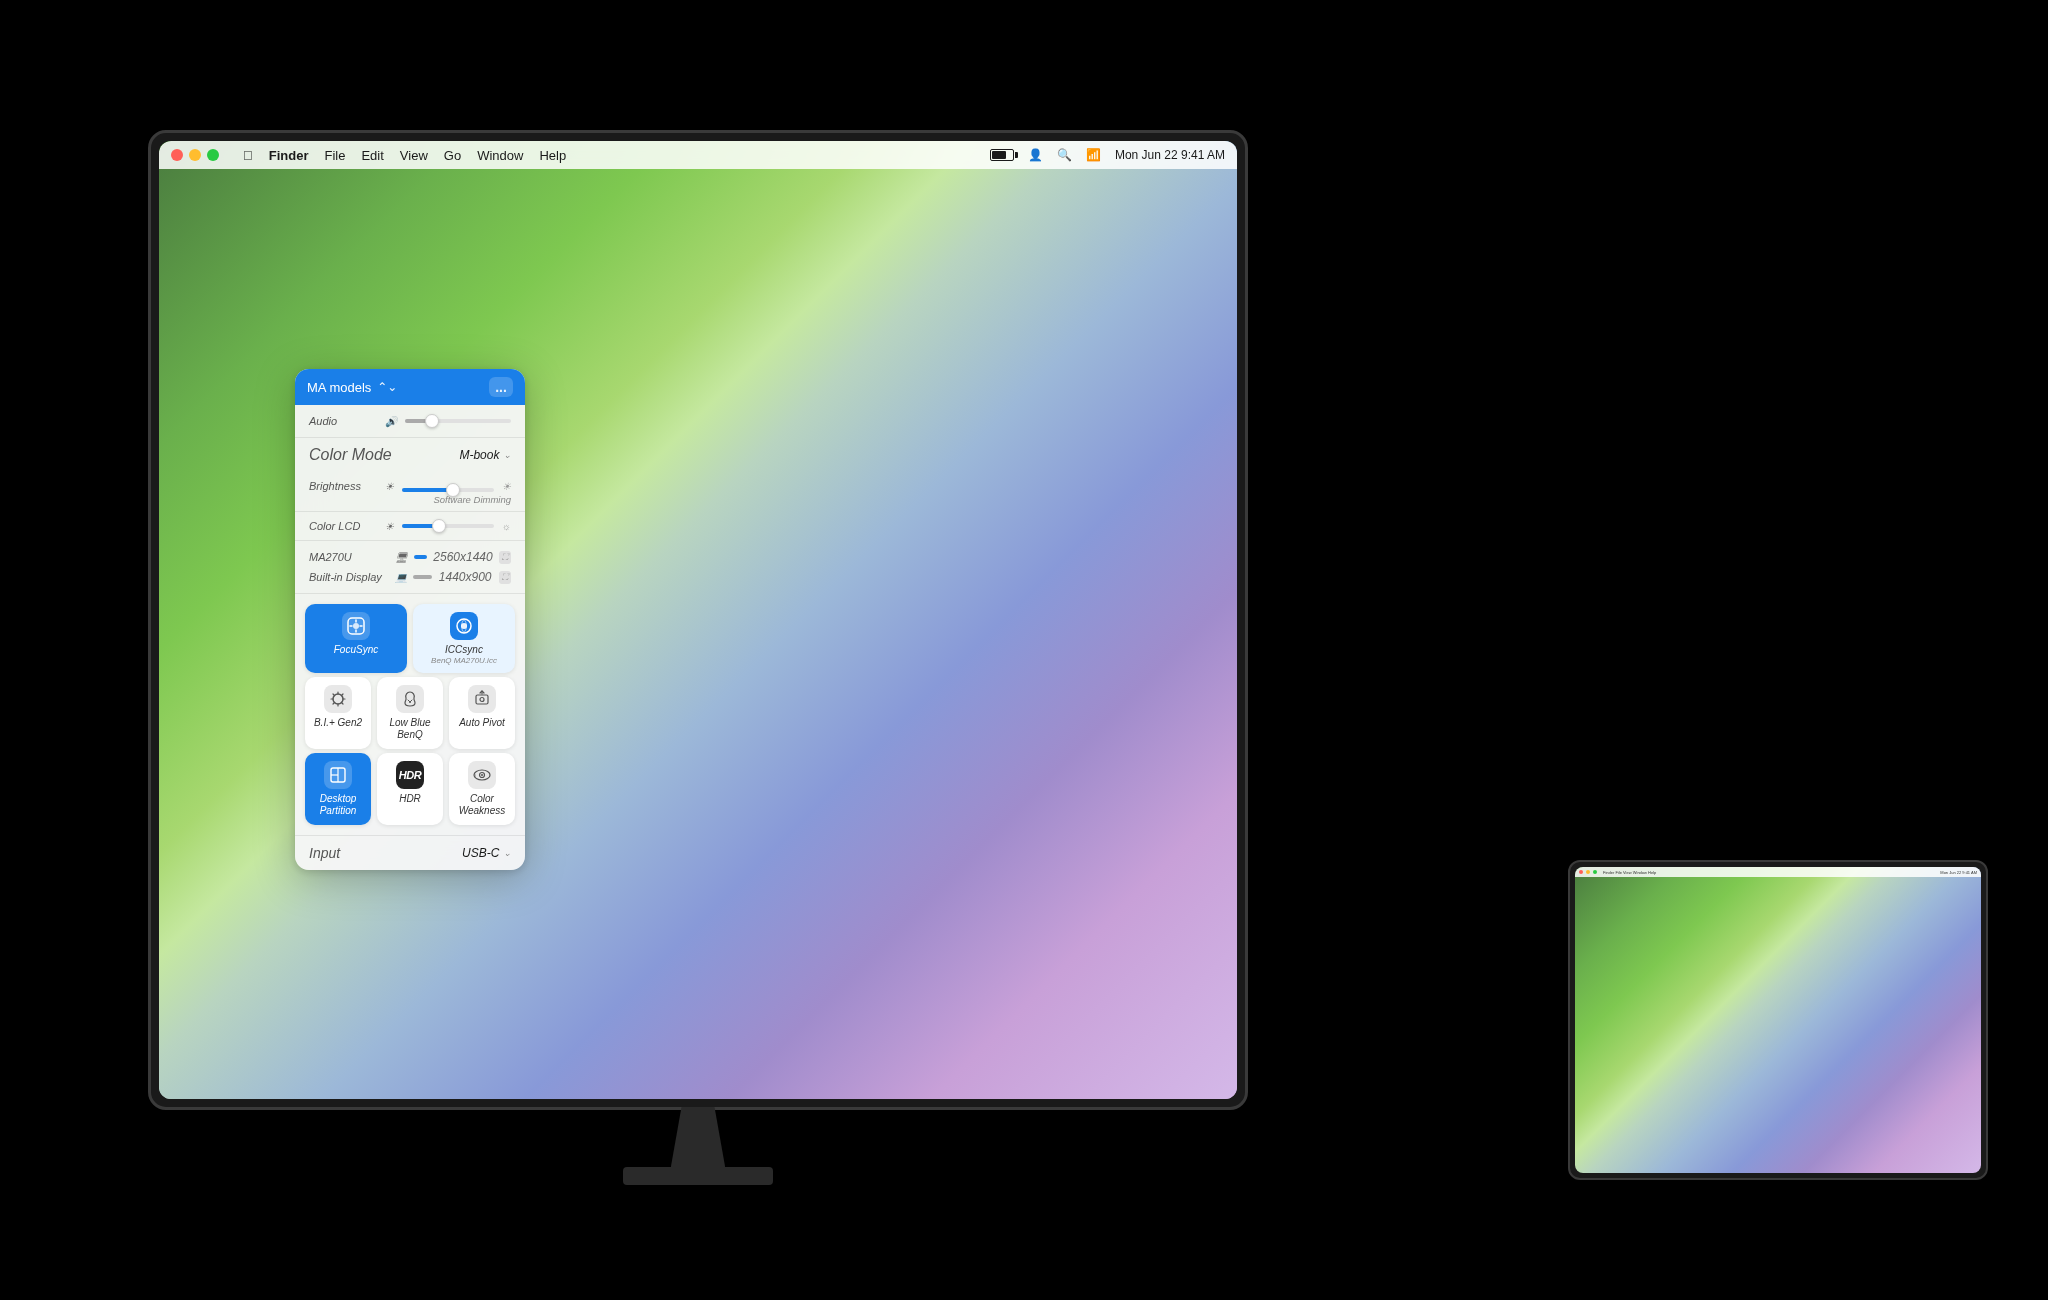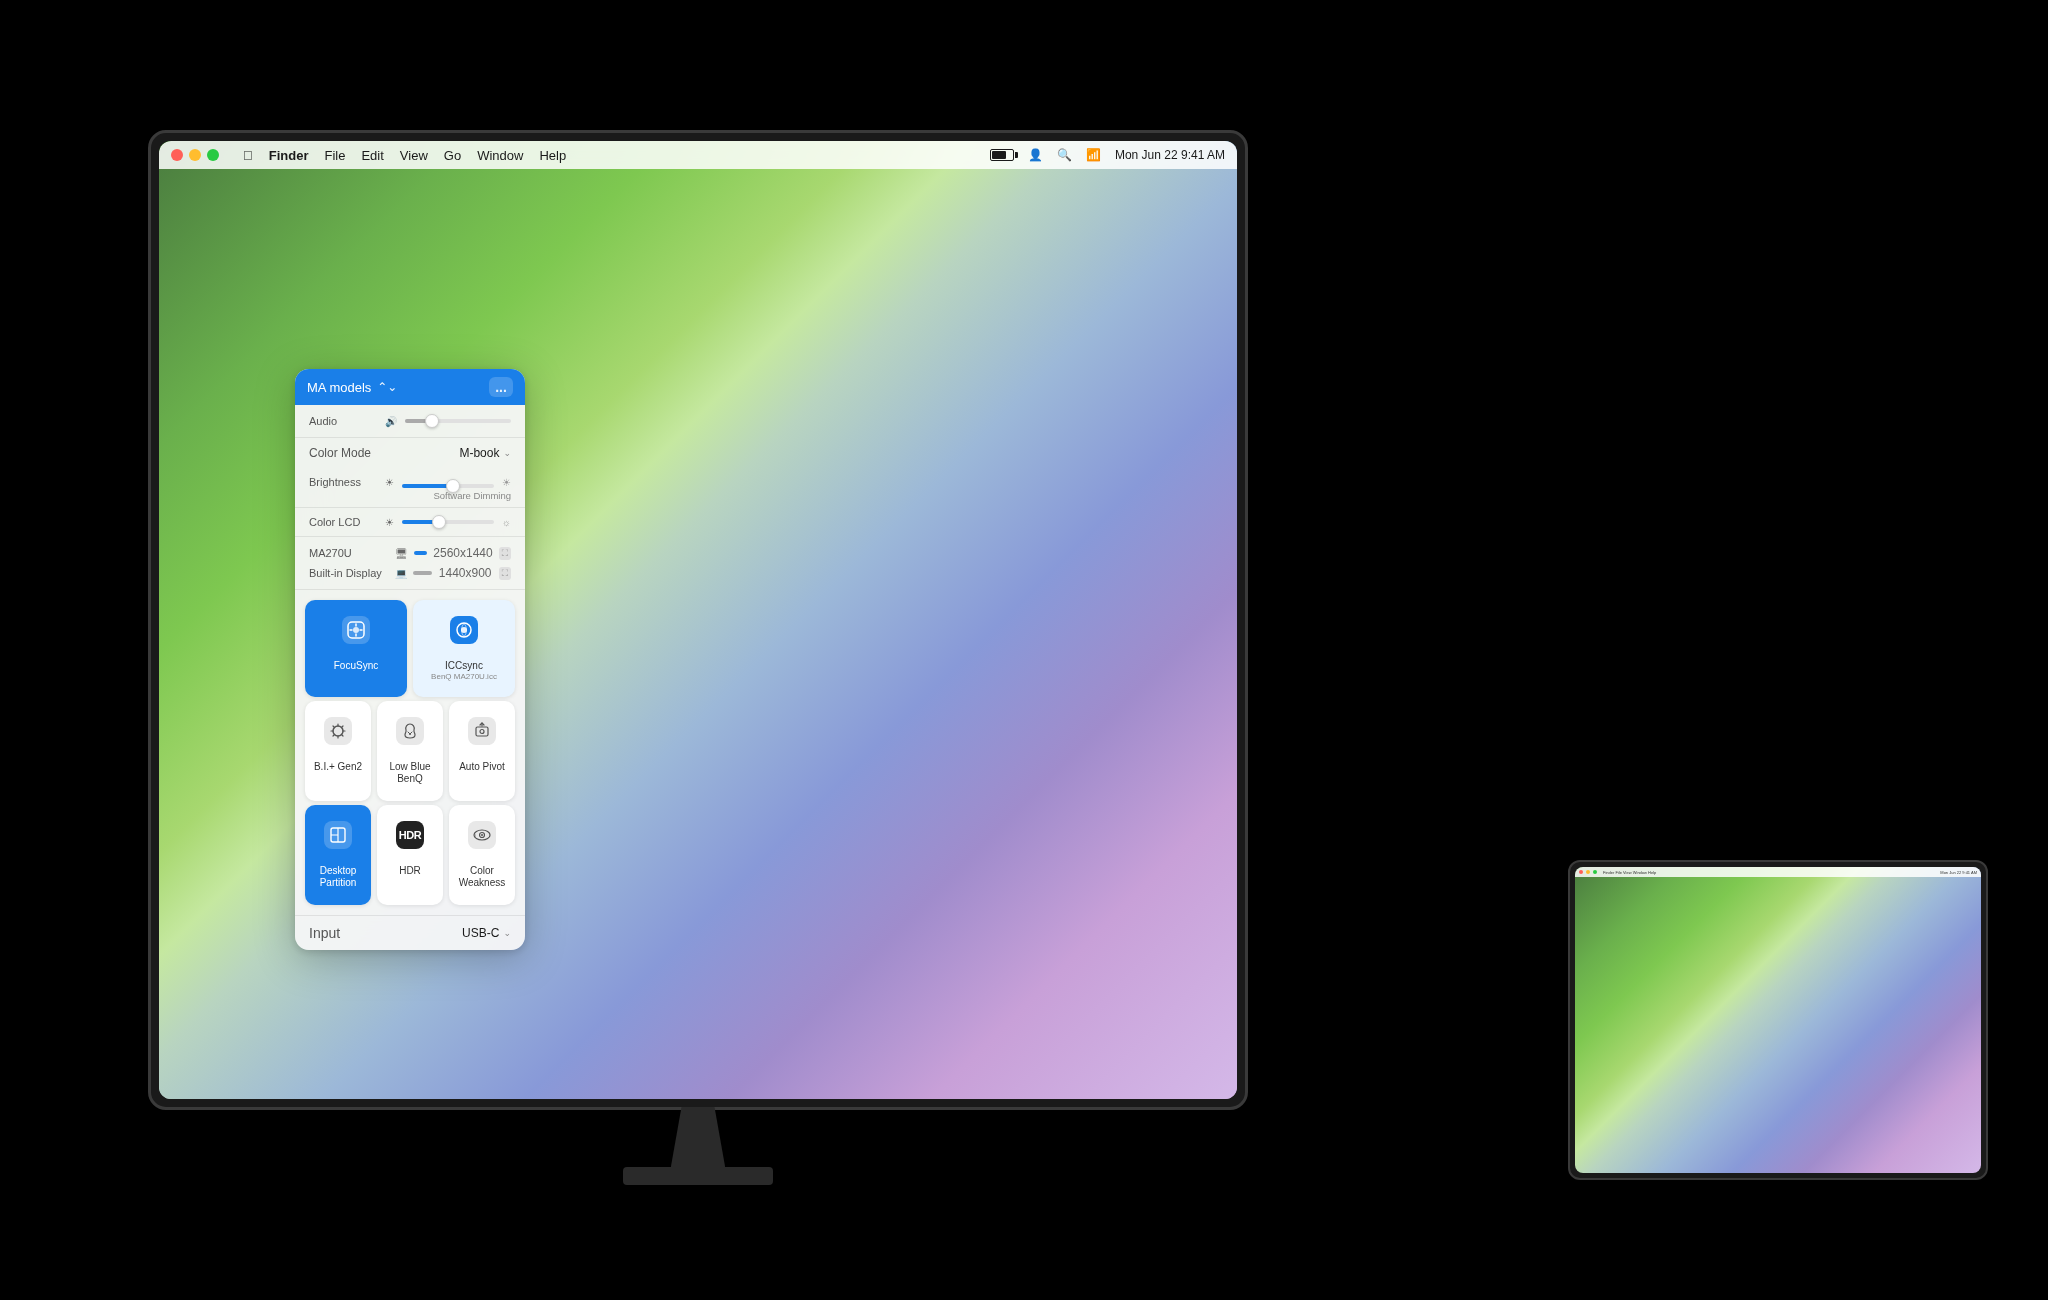--- a/index.html
+++ b/index.html
@@ -166,20 +166,21 @@
       display: flex;
       align-items: center;
       justify-content: center;
       cursor: pointer;
       font-size: 14px;
     }
 
     
     .popup-body {
       padding: 0;
+      font-style: italic;
     }
 
     .popup-section {
       padding: 10px 14px;
       border-bottom: 1px solid rgba(0,0,0,0.08);
     }
     .popup-section:last-child {
       border-bottom: none;
     }
 
@@ -219,21 +220,21 @@
     }
 
     
     .color-mode-row {
       display: flex;
       align-items: center;
       justify-content: space-between;
       padding: 8px 14px;
     }
     .color-mode-label {
-      font-size: 12px;
+      font-size: 16px;
       color: #555;
     }
     .color-mode-value {
       font-size: 12px;
       color: #1a1a1a;
       display: flex;
       align-items: center;
       gap: 4px;
     }
 
@@ -304,25 +305,25 @@
     .display-res-icon {
       font-size: 9px;
       color: #999;
       background: #e0e0e0;
       border-radius: 3px;
       padding: 1px 3px;
     }
     .feature-btn {
       background: #fff;
       border-radius: 10px;
-      padding: 16px 6px;
+      padding: 8px 6px;
       display: flex;
       flex-direction: column;
       align-items: center;
-      gap: 16px;
+      gap: 4px;
       box-shadow: 0 1px 4px rgba(0,0,0,0.1);
       cursor: pointer;
     }
     .feature-btn-icon {
       width: 28px;
       height: 28px;
       border-radius: 8px;
       display: flex;
       align-items: center;
       justify-content: center;

